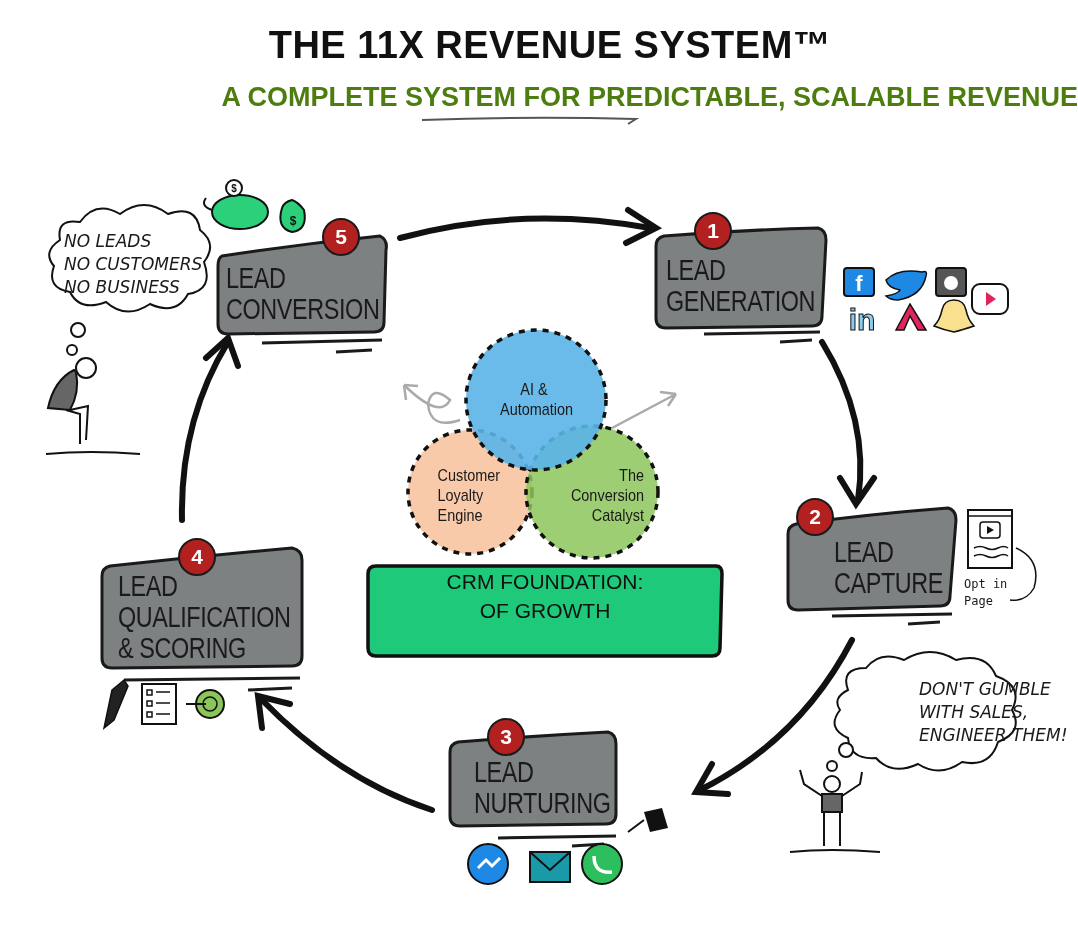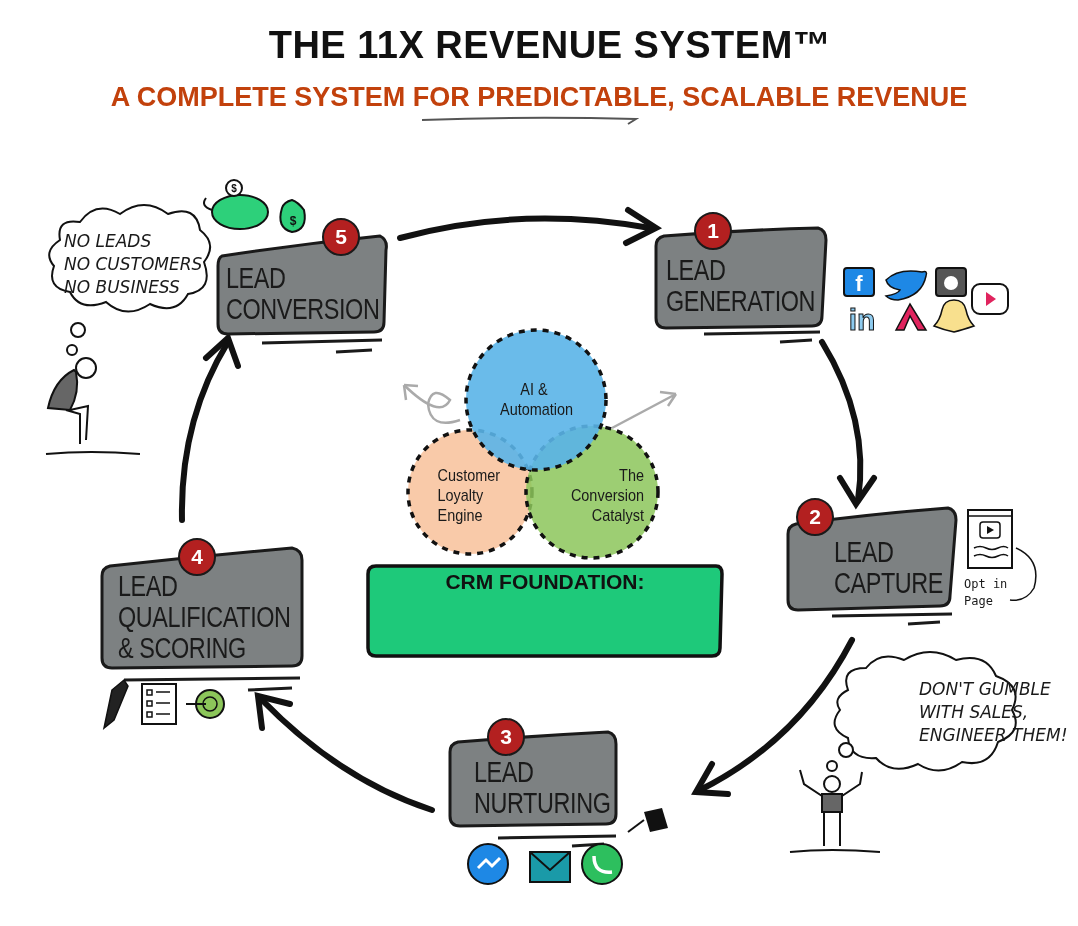--- a/index.html
+++ b/index.html
@@ -1,23 +1,23 @@
 <!DOCTYPE html>
 <html><head>
 <meta charset="utf-8">
 <style>
   html,body{margin:0;padding:0;background:#ffffff;}
   body{width:1078px;height:926px;position:relative;overflow:hidden;font-family:"Liberation Sans",sans-serif;}
   .title{position:absolute;left:11px;width:1078px;text-align:center;top:24px;font-family:"Liberation Sans",sans-serif;font-weight:bold;font-size:38px;color:#111;letter-spacing:0.5px;}
-  .subtitle{position:absolute;left:0;width:1078px;text-align:center;top:82px;font-family:"Liberation Sans",sans-serif;font-weight:bold;font-size:27px;color:#c2410c;}
+  .subtitle{position:absolute;left:0;width:1078px;text-align:right;top:82px;font-family:"Liberation Sans",sans-serif;font-weight:bold;font-size:27px;color:#4d7c0f;}
   svg.main{position:absolute;left:0;top:0;}
   .stage-label{position:absolute;font-family:"Liberation Sans",sans-serif;font-size:30px;line-height:31px;color:#1a1a1a;transform:scaleX(0.78);transform-origin:left top;font-weight:normal;letter-spacing:-0.5px;}
   .badge{position:absolute;width:34px;height:34px;border-radius:50%;background:#b32020;border:2px solid #1a1a1a;color:#fff;font-family:"Liberation Sans",sans-serif;font-weight:bold;font-size:21px;line-height:34px;text-align:center;}
   .venn-label{position:absolute;font-family:"Liberation Sans",sans-serif;font-size:17px;line-height:20px;color:#1a1a1a;transform:scaleX(0.85);}
-  .crm{position:absolute;left:370px;top:564px;width:350px;height:90px;text-align:center;font-family:"Liberation Sans",sans-serif;font-weight:bold;font-size:21px;line-height:29px;color:#111;padding-top:3px;box-sizing:border-box;}
+  .crm{position:absolute;left:370px;top:564px;width:350px;height:90px;text-align:center;font-family:"Liberation Sans",sans-serif;font-weight:normal;font-size:21px;line-height:29px;color:#111;padding-top:3px;box-sizing:border-box;}
   .thought{position:absolute;font-family:"DejaVu Sans",sans-serif;font-style:italic;font-size:17px;line-height:23px;color:#1a1a1a;}
   .small-note{position:absolute;font-family:"DejaVu Sans Mono",monospace;font-size:12px;line-height:17px;color:#1a1a1a;text-align:left;}
 </style>
 </head>
 <body>
 
 <div class="title">THE 11X REVENUE SYSTEM™</div>
 <div class="subtitle">A COMPLETE SYSTEM FOR PREDICTABLE, SCALABLE REVENUE</div>
 
 <svg class="main" width="1078" height="926" viewBox="0 0 1078 926">
@@ -193,20 +193,21 @@
   <div>Engine</div>
 </div>
 <div class="venn-label" style="left:548px;top:466px;width:96px;text-align:right;transform-origin:right top;">
   <div>The</div>
   <div>Conversion</div>
   <div>Catalyst</div>
 </div>
 
 <div class="crm">
   <div>CRM FOUNDATION:</div>
+  <div>OF GROWTH</div>
 </div>
 
 <div class="thought" style="left:64px;top:230px;">
   <div>NO LEADS</div>
   <div>NO CUSTOMERS</div>
   <div>NO BUSINESS</div>
 </div>
 <div class="thought" style="left:896px;top:678px;margin-left:23px;">
   <div>DON'T GUMBLE</div>
   <div>WITH SALES,</div>

